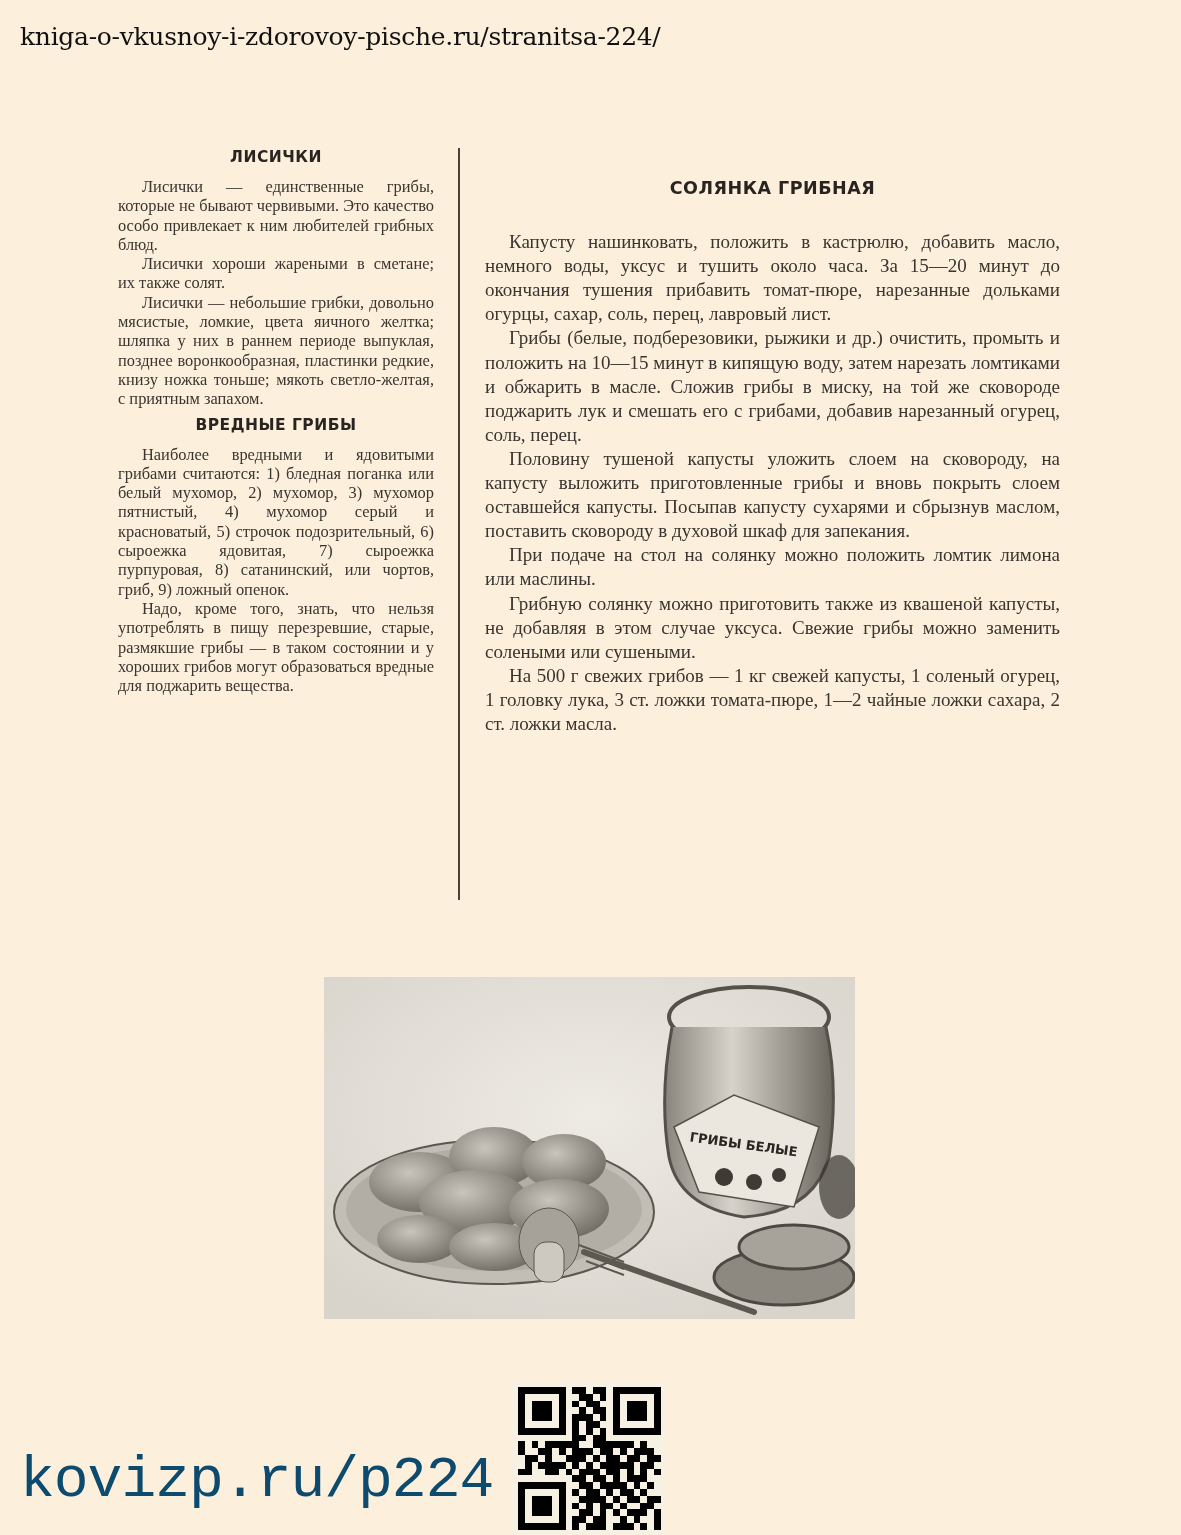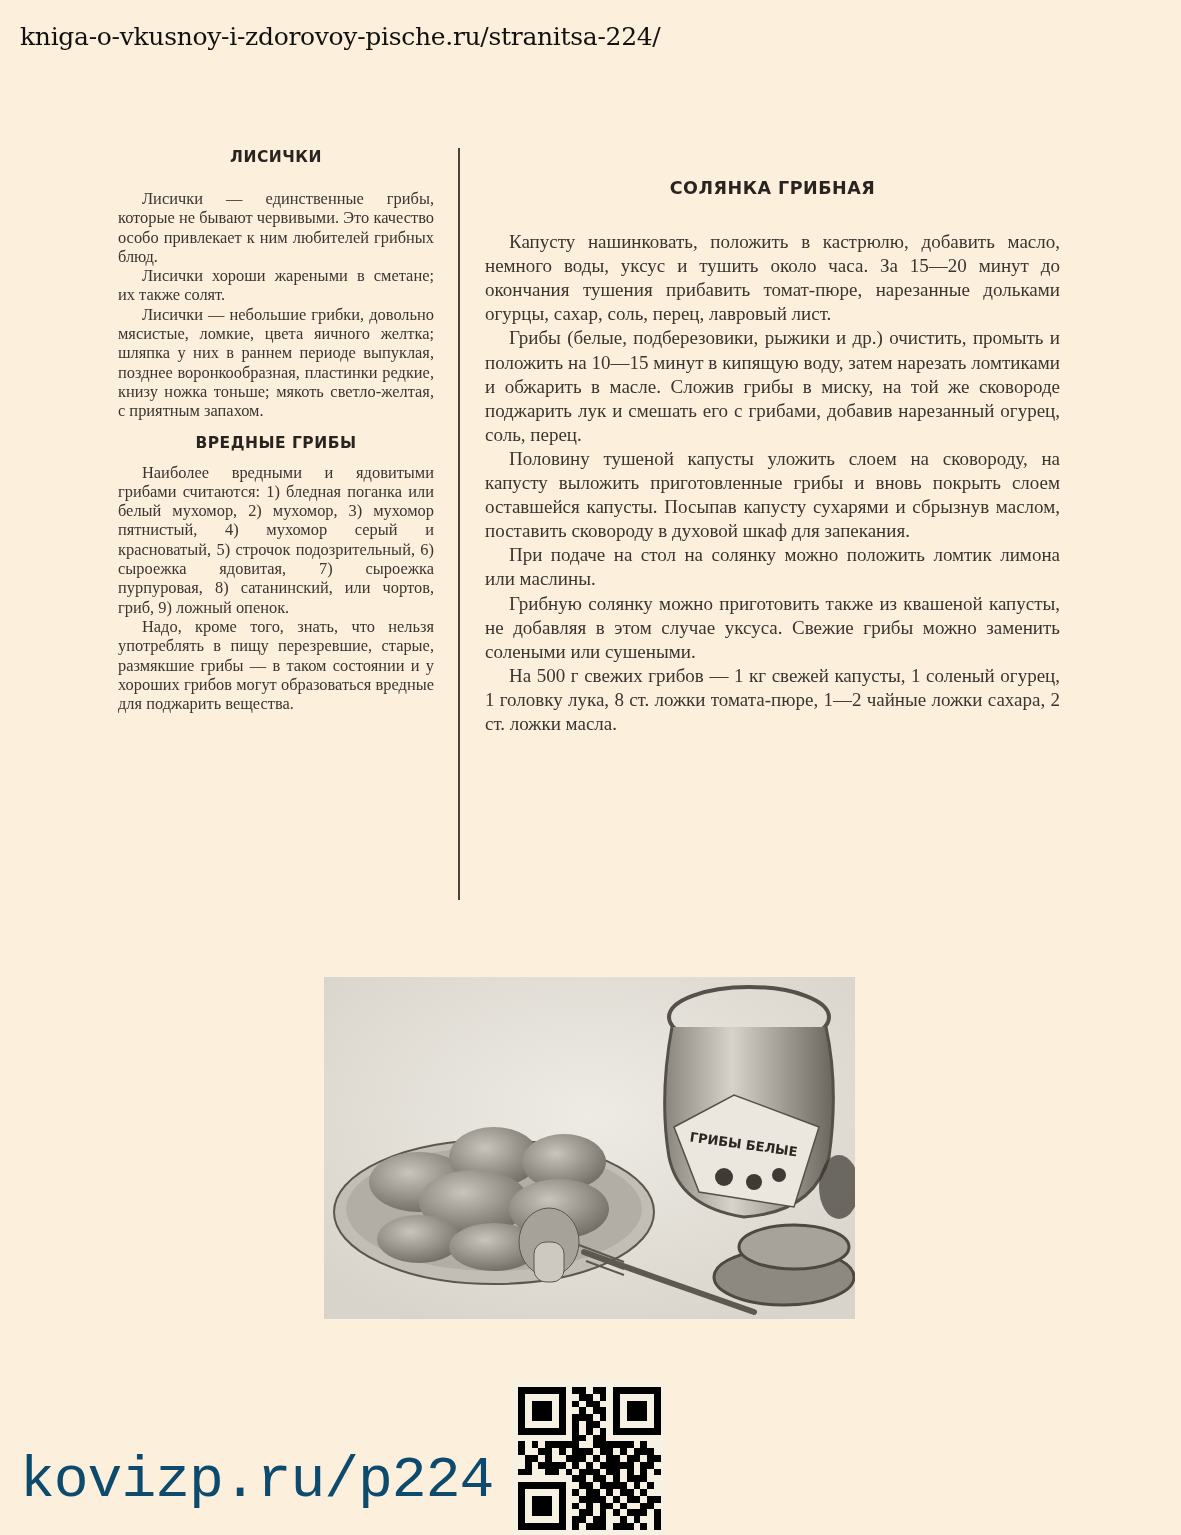--- a/index.html
+++ b/index.html
@@ -37,22 +37,22 @@
     }
     h2 {
       font-family: "DejaVu Sans", sans-serif;
       font-weight: bold;
       text-align: center;
       margin: 0;
       color: #2a2420;
       letter-spacing: 0.5px;
     }
     .col-left h2 { font-size: 15.5px; line-height: 20px; }
-    .col-left h2.h-lisichki { margin-top: 7px; margin-bottom: 22px; }
-    .col-left h2.h-vrednye { margin-top: 12px; margin-bottom: 10px; }
+    .col-left h2.h-lisichki { margin-top: 7px; margin-bottom: 10px; }
+    .col-left h2.h-vrednye { margin-top: 6px; margin-bottom: 10px; }
     .col-right h2 { font-size: 17.5px; margin-top: 36px; margin-bottom: 30px; }
     p {
       margin: 0; text-indent: 24px; text-align: justify;
       hyphens: manual;
     }
     .col-right p { text-indent: 24px; }
     .col-right p.first { margin-top: 7px; }
     .illustration {
       position: absolute; left: 324px; top: 977px; width: 531px; height: 342px;
       background: #e9e6df;
@@ -95,21 +95,21 @@
 
   <div class="divider"></div>
 
   <div class="col-right">
     <h2>СОЛЯНКА ГРИБНАЯ</h2>
     <p class="first">Капусту нашинковать, положить в кастрюлю, добавить масло, немного воды, уксус и тушить около часа. За 15—20 минут до окончания тушения прибавить томат-пюре, нарезанные дольками огурцы, сахар, соль, перец, лавровый лист.</p>
     <p>Грибы (белые, подберезовики, рыжики и др.) очистить, промыть и положить на 10—15 минут в кипящую воду, затем нарезать ломтиками и обжарить в масле. Сложив грибы в миску, на той же сковороде поджарить лук и смешать его с грибами, добавив нарезанный огурец, соль, перец.</p>
     <p>Половину тушеной капусты уложить слоем на сковороду, на капусту выложить приготовленные грибы и вновь покрыть слоем оставшейся капусты. Посыпав капусту сухарями и сбрызнув маслом, поставить сковороду в духовой шкаф для запекания.</p>
     <p>При подаче на стол на солянку можно положить ломтик лимона или маслины.</p>
     <p>Грибную солянку можно приготовить также из квашеной капусты, не добавляя в этом случае уксуса. Свежие грибы можно заменить солеными или сушеными.</p>
-    <p>На 500 г свежих грибов — 1 кг свежей капусты, 1 соленый огурец, 1 головку лука, 8 ст. ложки томата-пюре, 1—2 чайные ложки сахара, 2 ст. ложки масла.</p>
+    <p>На 500 г свежих грибов — 1 кг свежей капусты, 1 соленый огурец, 1 головку лука, 3 ст. ложки томата-пюре, 1—2 чайные ложки сахара, 2 ст. ложки масла.</p>
   </div>
 </div>
 
 <div class="illustration">
   <svg width="531" height="342" viewBox="0 0 531 342" xmlns="http://www.w3.org/2000/svg">
     <defs>
       <radialGradient id="bg" cx="50%" cy="40%" r="70%">
         <stop offset="0%" stop-color="#eeebe4"></stop>
         <stop offset="100%" stop-color="#d8d4cc"></stop>
       </radialGradient>

